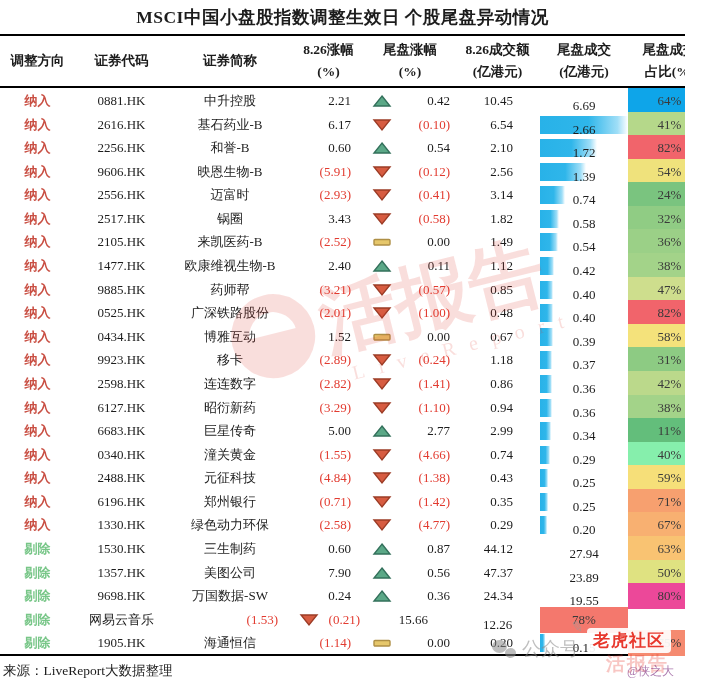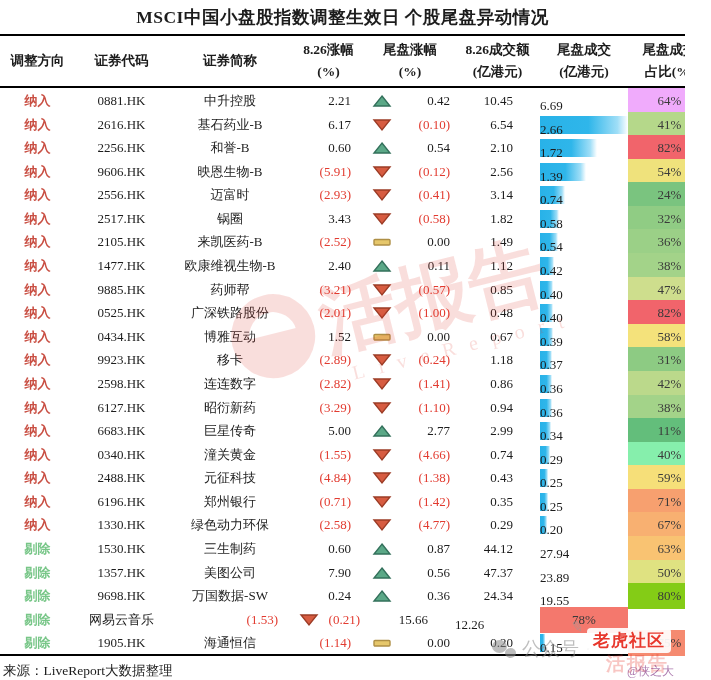--- a/index.html
+++ b/index.html
@@ -27,21 +27,21 @@
   .c-code{justify-content:center;}
   .c-name{justify-content:center;}
   .c-chg{justify-content:flex-end;padding-right:14px;box-sizing:border-box;}
   .c-late{box-sizing:border-box;padding-left:7px;padding-right:5px;}
   .c-late .icon-box{width:22px;height:14px;display:flex;align-items:center;}
   .c-late .num{flex:1;text-align:right;}
   .c-amt{justify-content:flex-end;padding-right:27px;box-sizing:border-box;}
   .c-lamt{position:relative;}
   .c-lamt .bar{position:absolute;left:0;top:50%;transform:translateY(-50%);height:18px;
                background:linear-gradient(to right,#28B2E8 0%,#2FB6EA 55%,#9FDEF7 88%,rgba(255,255,255,0.05) 100%);}
-  .c-lamt .barval{position:relative;width:100%;margin-top:10px;}
+  .c-lamt .barval{position:relative;width:100%;text-align:center;margin-top:10px;}
   .c-ratio{justify-content:center;color:#3a3a3a;}
   .neg{color:#E23B30;}
 
   
   .footer{padding:6px 3px 0 3px;font-size:13.5px;}
 
   
   .wm{position:absolute;pointer-events:none;}
   .wm-center{left:228px;top:268px;width:300px;opacity:0.16;color:#E0392E;transform:rotate(-14deg);display:flex;align-items:center;}
   .wm-disc{width:84px;height:84px;border-radius:50%;background:#E0392E;position:relative;flex:0 0 auto;}
@@ -113,21 +113,21 @@
             <svg width="20" height="14" viewBox="0 0 20 14">
               <polygon points="10,2 18,12 2,12" fill="#5BA887" stroke="#33705B" stroke-width="1.4"></polygon>
             </svg>
           </div>
           <div class="num">0.42</div>
         </div>
         <div class="cell c-amt">10.45</div>
         <div class="cell c-lamt">
           <div class="barval">6.69</div>
         </div>
-        <div class="cell c-ratio" style="background: #f0abfc;">64%</div>
+        <div class="cell c-ratio" style="background: #0ea5e9;">64%</div>
       </div>
       <div class="row grid">
         <div class="cell c-dir dir-add">纳入</div>
         <div class="cell c-code">2616.HK</div>
         <div class="cell c-name">基石药业-B</div>
         <div class="cell c-chg">6.17</div>
         <div class="cell c-late">
           <div class="icon-box">
             <svg width="20" height="14" viewBox="0 0 20 14">
               <polygon points="2,2 18,2 10,12" fill="#D75C41" stroke="#9C3C26" stroke-width="1.4"></polygon>
@@ -530,21 +530,21 @@
             <svg width="20" height="14" viewBox="0 0 20 14">
               <polygon points="10,2 18,12 2,12" fill="#5BA887" stroke="#33705B" stroke-width="1.4"></polygon>
             </svg>
           </div>
           <div class="num">0.36</div>
         </div>
         <div class="cell c-amt">24.34</div>
         <div class="cell c-lamt">
           <div class="barval">19.55</div>
         </div>
-        <div class="cell c-ratio" style="background: #84cc16;">80%</div>
+        <div class="cell c-ratio" style="background: #ec4899;">80%</div>
       </div>
       <div class="row grid">
         <div class="cell c-dir dir-remove">剔除</div>
         <div class="cell c-name">网易云音乐</div>
         <div class="cell c-chg neg">(1.53)</div>
         <div class="cell c-late">
           <div class="icon-box">
             <svg width="20" height="14" viewBox="0 0 20 14">
               <polygon points="2,2 18,2 10,12" fill="#D75C41" stroke="#9C3C26" stroke-width="1.4"></polygon>
             </svg>

